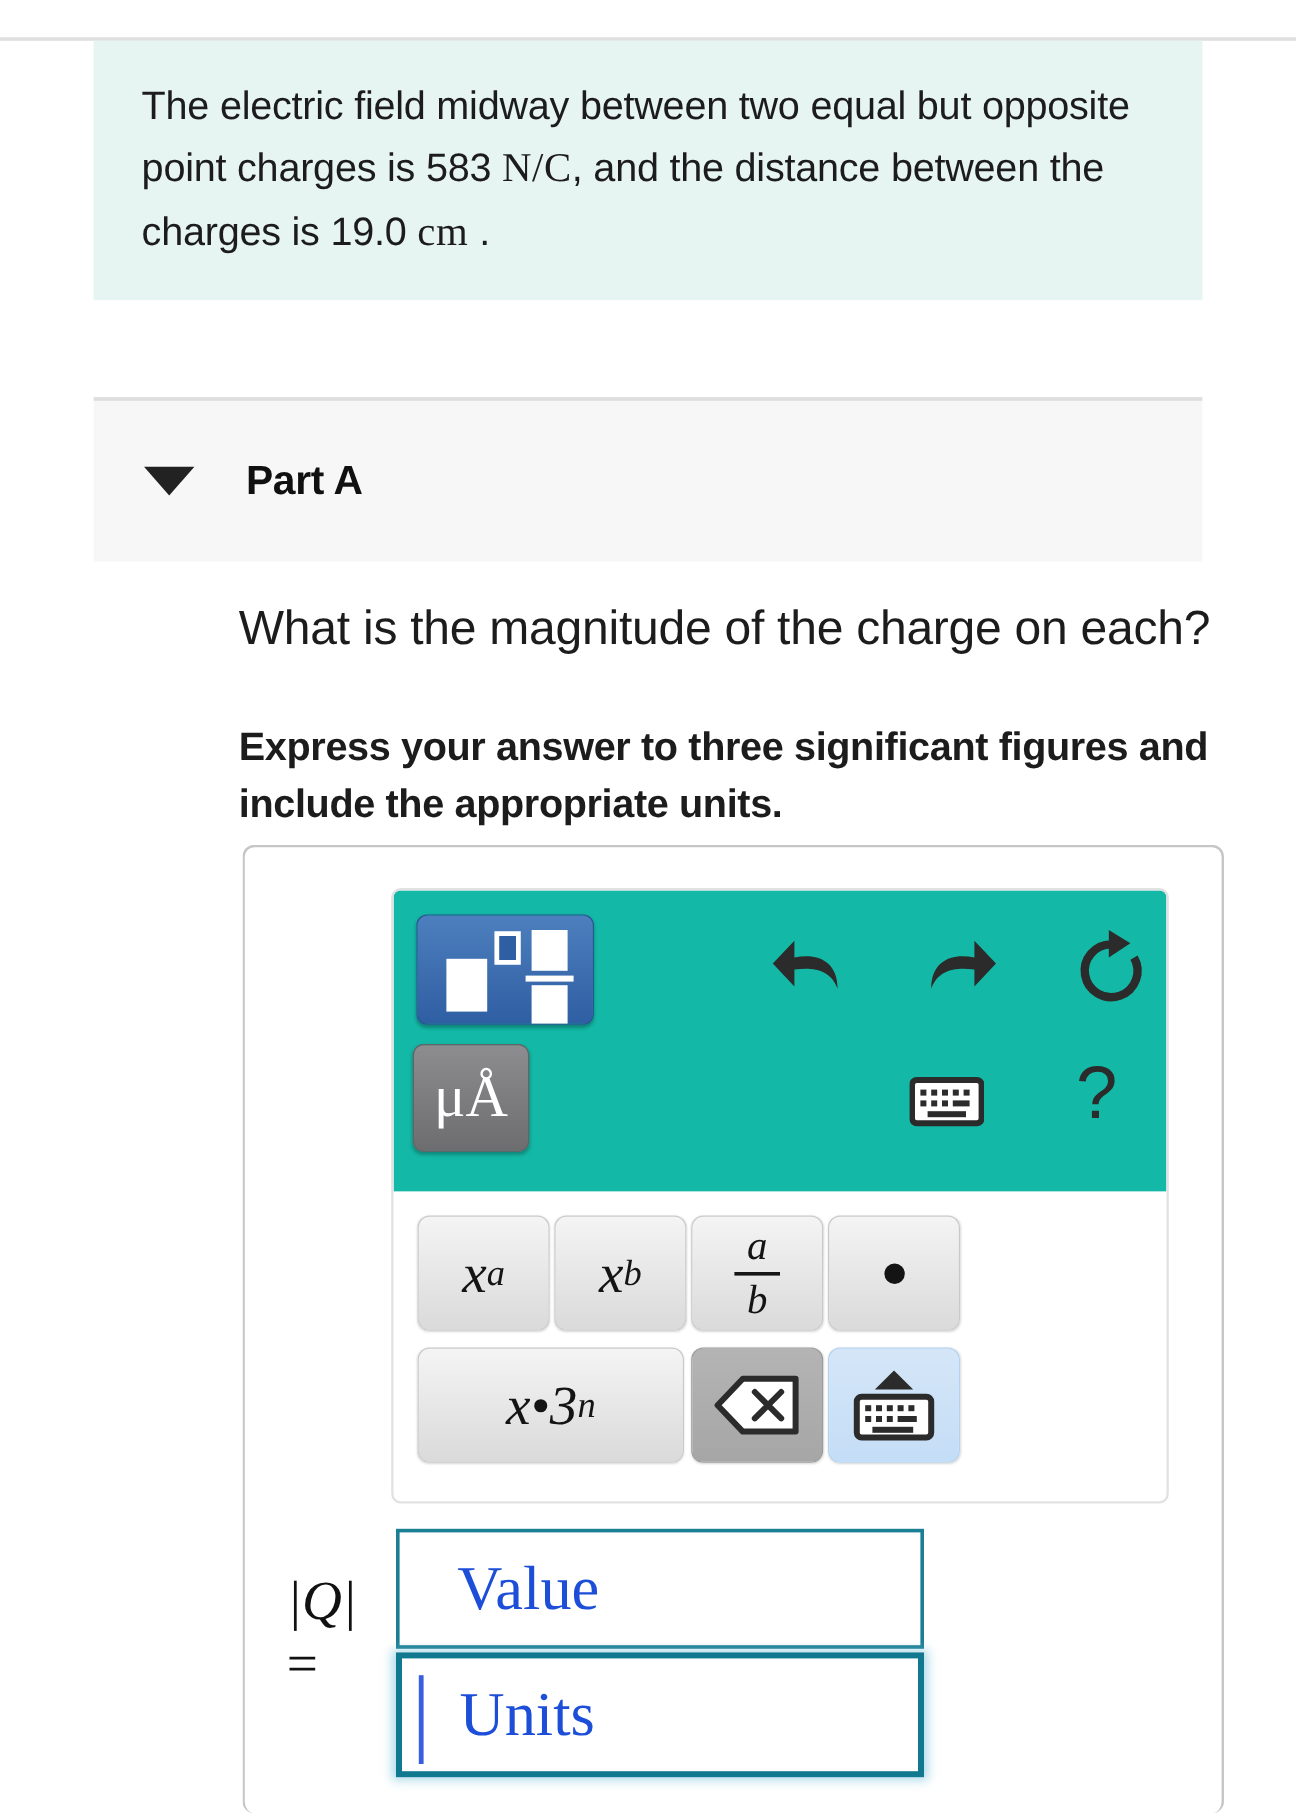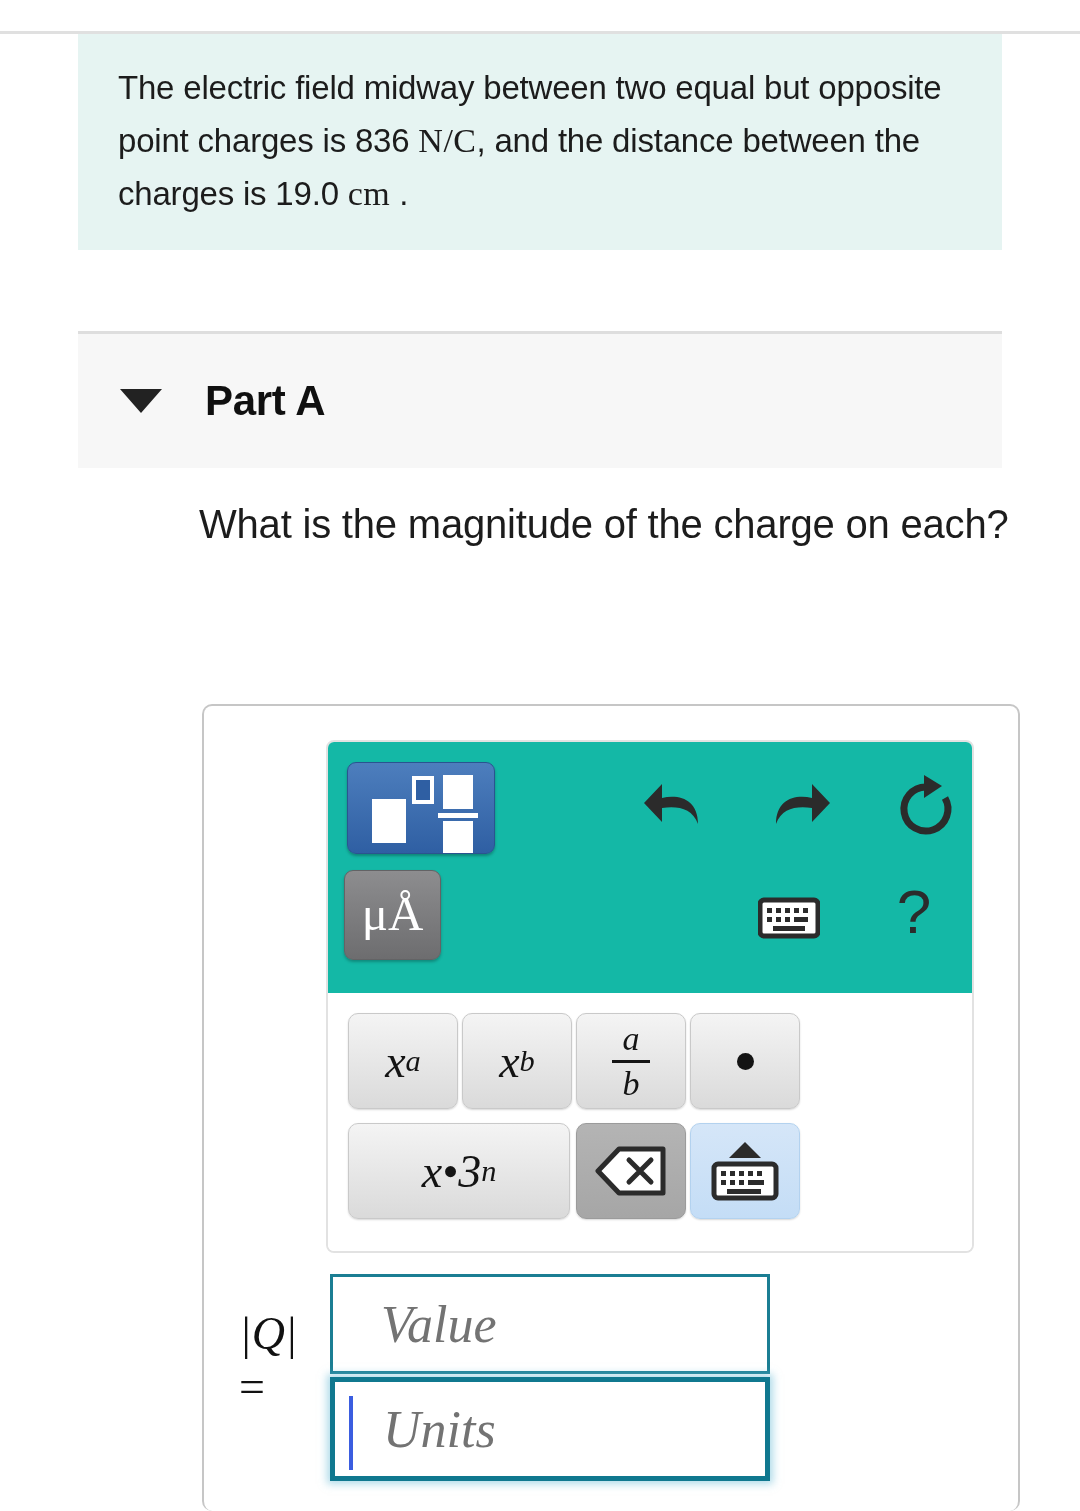--- a/index.html
+++ b/index.html
@@ -57,21 +57,21 @@
   .collapse-caret {
     width: 0; height: 0;
     margin-left: 42px;
     border-left: 21px solid transparent;
     border-right: 21px solid transparent;
     border-top: 24px solid #222222;
     cursor: pointer;
   }
   .part-title {
     margin-left: 43px;
-    font-size: 42px;
+    font-size: 34px;
     font-weight: bold;
     color: #101010;
     letter-spacing: -0.3px;
   }
 
   
   .question-area {
     position: absolute;
     left: 199px; top: 498px;
     width: 810px;
@@ -251,23 +251,22 @@
     text-align: left;
   }
   .qlabel .eq { font-style: normal; display: block; }
 
   .field {
     position: absolute;
     left: 126px;
     width: 440px;
     background: #ffffff;
     font-family: "Liberation Serif", serif;
-    font-style: italic;
     font-size: 52px;
-    color: #737373;
+    color: #1d4ed8;
     display: flex;
     align-items: center;
     padding-left: 48px;
     cursor: text;
   }
   .field-value {
     top: 0; height: 100px;
     border: 3px solid #1b7e93;
   }
   .field-units {
@@ -282,34 +281,35 @@
     background: #3b5de0;
   }
 </style>
 </head>
 <body>
 
 <div class="top-rule"></div>
 
 <div class="problem-box">
   <div class="problem-text">
-    <span>The electric field midway between two equal but opposite point charges is 836</span>
+    <span>The electric field midway between two equal but opposite point charges is 583</span>
     <span class="mathy">N/C</span><span>, and the distance between the charges is 19.0</span>
     <span class="mathy">cm</span>
     <span>.</span>
   </div>
 </div>
 
 <div class="part-header">
   <div class="collapse-caret"></div>
   <div class="part-title">Part A</div>
 </div>
 
 <div class="question-area">
   <div class="question-prompt">What is the magnitude of the charge on each?</div>
+  <div class="question-instruction">Express your answer to three significant figures and include the appropriate units.</div>
 </div>
 
 <div class="answer-box">
 
   <div class="toolbar-panel">
 
     <div class="toolbar-top">
 
       <div class="btn-templates">
         <div class="tpl-box-big"></div>

